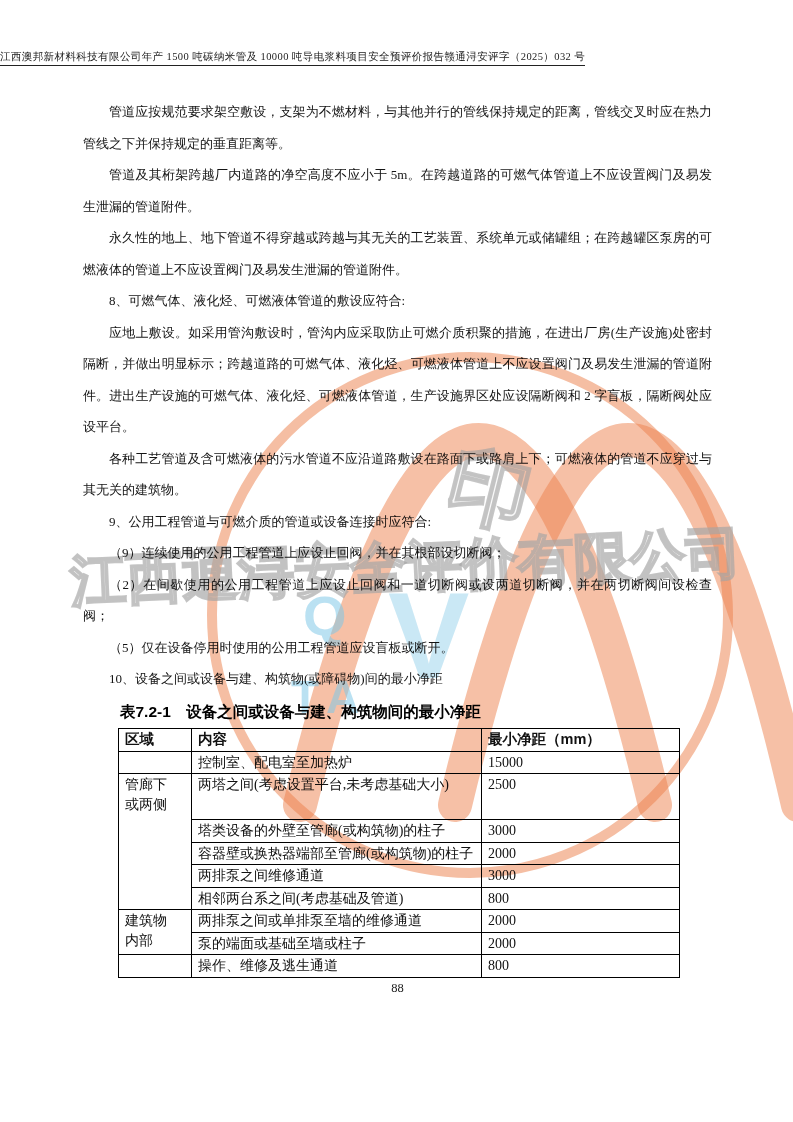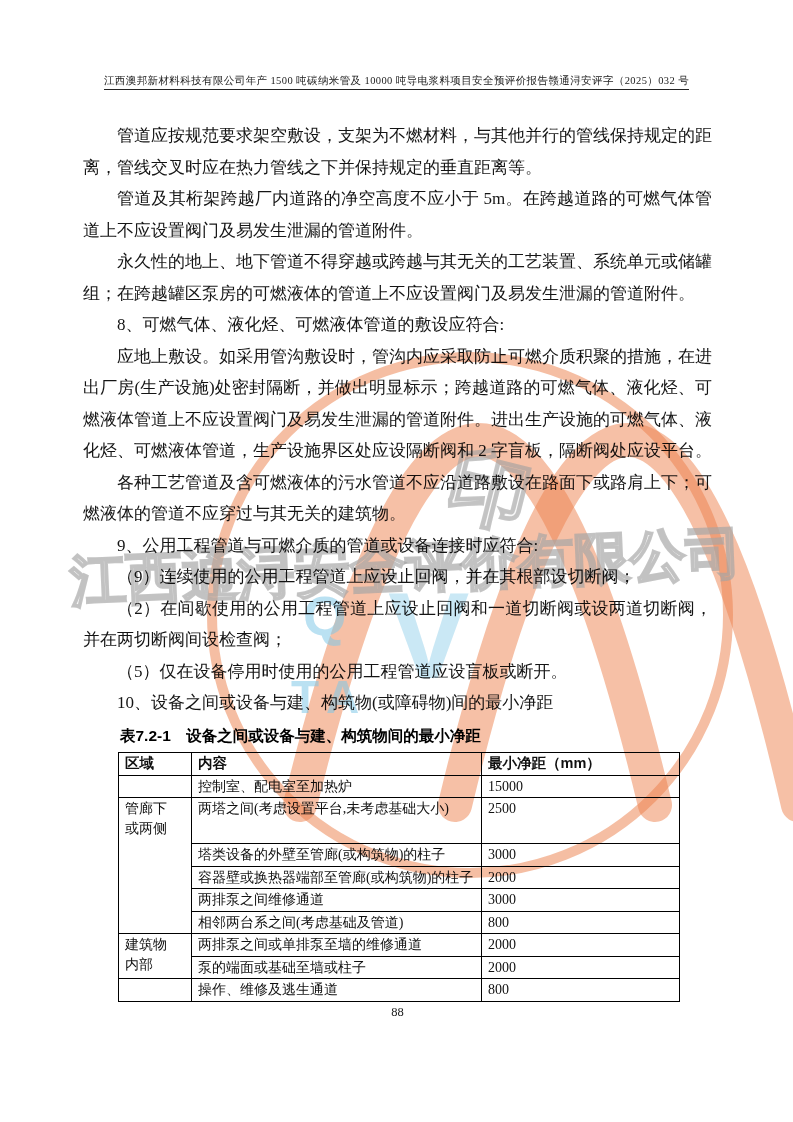--- a/index.html
+++ b/index.html
@@ -7,41 +7,39 @@
     position:relative;
     width:793px;height:1122px;
     background:#ffffff;
     overflow:hidden;
     font-family:"Liberation Serif","DejaVu Serif",serif;
     color:#111;
   }
   
   .header{
     padding-top:46px;
-    text-align:center;
-    margin-top:24px;
   }
   .header-text{
     display:inline-block;
     font-size:10.5px;
     letter-spacing:.4px;
     color:#222;
     border-bottom:1px solid #222;
     padding-bottom:1px;
     white-space:nowrap;
   }
   
   .doc-body{
     position:relative;
     padding:30px 81px 0 83px;
     z-index:2;
   }
   .para{
     margin:0;
-    font-size:17px;
+    font-size:13px;
     line-height:31.5px;
     text-align:justify;
     text-indent:2em;
     color:#141414;
   }
   
   .table-caption{
     margin:7px 0 5px 37px;
     font-family:"Liberation Sans","DejaVu Sans",sans-serif;
     font-weight:bold;

